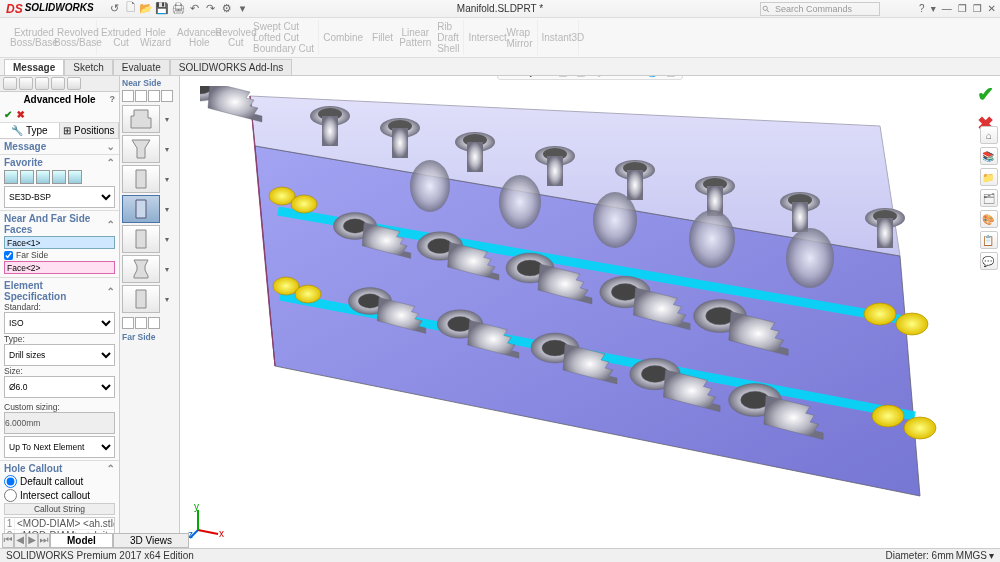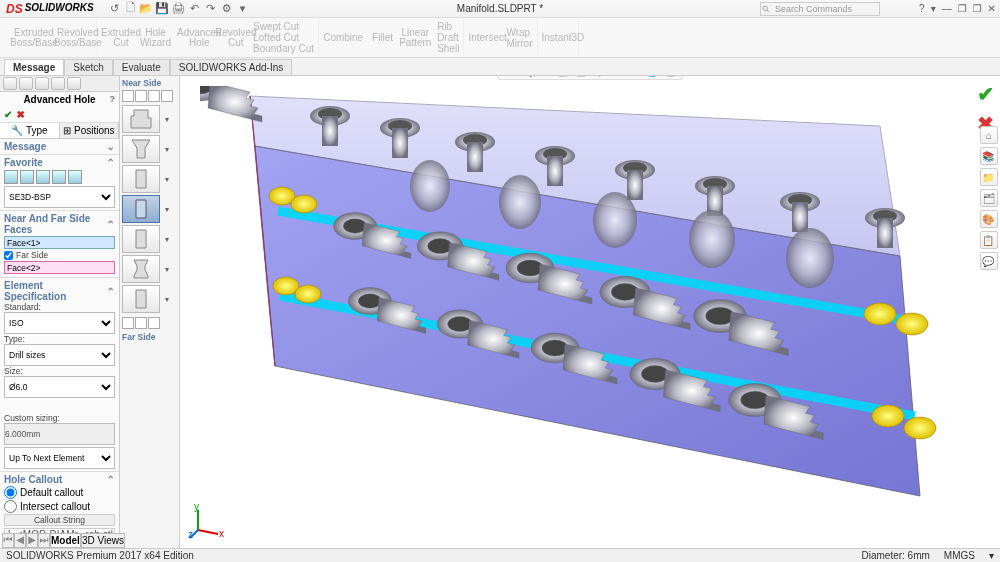--- a/index.html
+++ b/index.html
@@ -64,23 +64,23 @@
 .viewport{flex:1;position:relative;background:#fff;overflow:hidden}
 .view-toolbar{position:absolute;top:-12px;left:50%;transform:translateX(-50%);display:flex;gap:4px;background:rgba(250,250,250,.9);padding:1px 4px;border:1px solid #ddd;border-radius:3px;color:#555;font-size:10px}
 .view-toolbar span{width:14px;text-align:center}
 .confirm-bar{position:absolute;right:6px;top:6px;display:flex;flex-direction:column;gap:6px}
 .confirm-bar .c-ok{color:#2a2;font-size:20px;font-weight:bold}
 .confirm-bar .c-no{color:#d33;font-size:20px;font-weight:bold}
 .right-tools{position:absolute;right:2px;top:50px;display:flex;flex-direction:column;gap:3px}
 .right-tools span{width:18px;height:18px;border:1px solid #ccc;background:linear-gradient(#fff,#eee);border-radius:2px;display:flex;align-items:center;justify-content:center;font-size:10px;color:#666}
 .triad{position:absolute;left:8px;bottom:8px;width:36px;height:36px}
 .status{position:absolute;bottom:0;left:0;right:0;height:14px;background:#f0f0f0;border-top:1px solid #ccc;display:flex;align-items:center;font-size:9px;padding:0 6px;color:#333}
-.status .right{margin-left:auto;display:flex;gap:14px}
+.status .right{margin-left:auto;display:flex;gap:2px}
 .tab-bottom{position:absolute;bottom:14px;left:2px;display:flex;font-size:9px}
-.tab-bottom .tb{padding:1px 0;border:1px solid #bbb;background:#eee}
+.tab-bottom .tb{padding:1px 16px;border:1px solid #bbb;background:#eee}
 .tab-bottom .tb.active{background:#fff;font-weight:bold}
 .tab-bottom .arrows{display:flex}
 .tab-bottom .arrows span{width:12px;text-align:center;border:1px solid #bbb;background:#eee;color:#888}
 </style>
 </head>
 <body>
 
 <div class="titlebar">
   <div class="logo">
       <span class="ds">DS</span>
@@ -271,21 +271,21 @@
       <div class="pm-sec-h">
           <span>Element Specification</span>
           <span class="chev">⌃</span>
         </div>
       <div class="lbl">Standard:</div>
       <select class="sel"><option>ISO</option></select>
       <div class="lbl">Type:</div>
       <select class="sel"><option>Drill sizes</option></select>
       <div class="lbl">Size:</div>
       <select class="sel"><option>Ø6.0</option></select>
-      <div class="lbl" style="margin-top:15px">Custom sizing:</div>
+      <div class="lbl" style="margin-top:4px">Custom sizing:</div>
       <input class="sel" style="background: rgb(238, 238, 238);" disabled="" value="6.000mm">
       <select class="sel" style="margin-top:2px"><option>Up To Next Element</option></select>
     </div>
     <div class="pm-section">
       <div class="pm-sec-h">
           <span>Hole Callout</span>
           <span class="chev">⌃</span>
         </div>
       <div class="radio">
           <input type="radio" checked="" style="">

